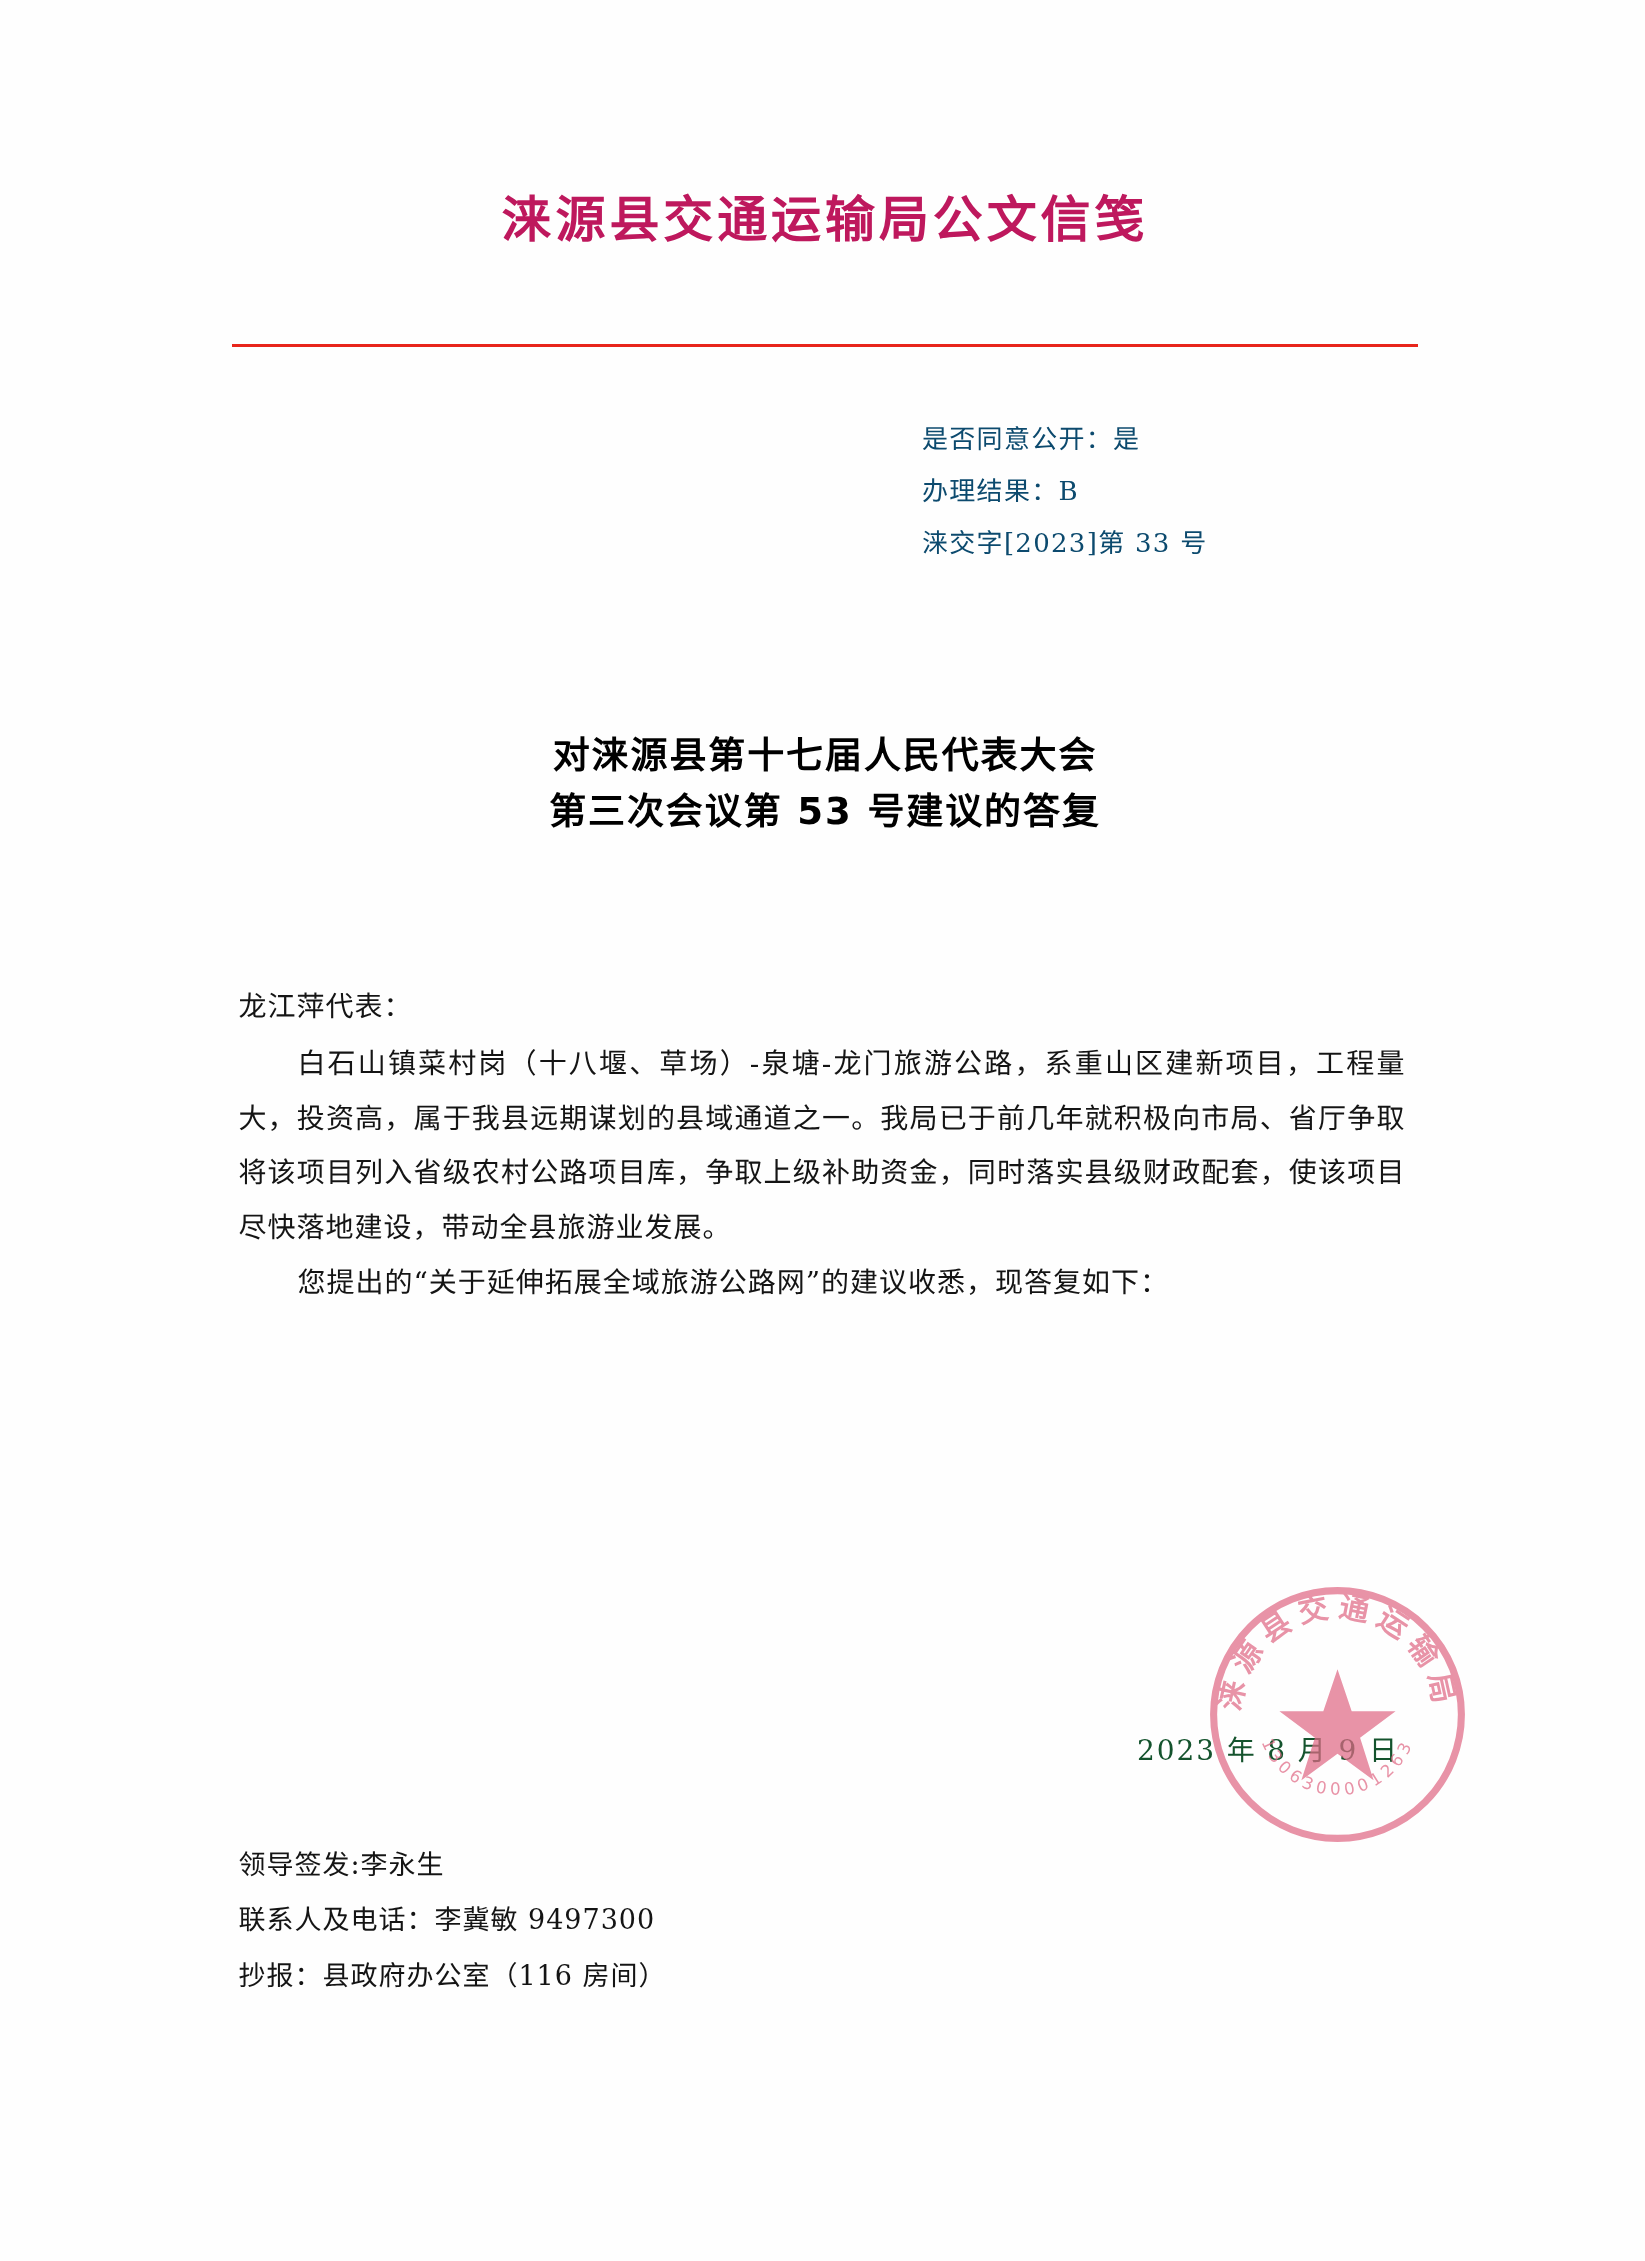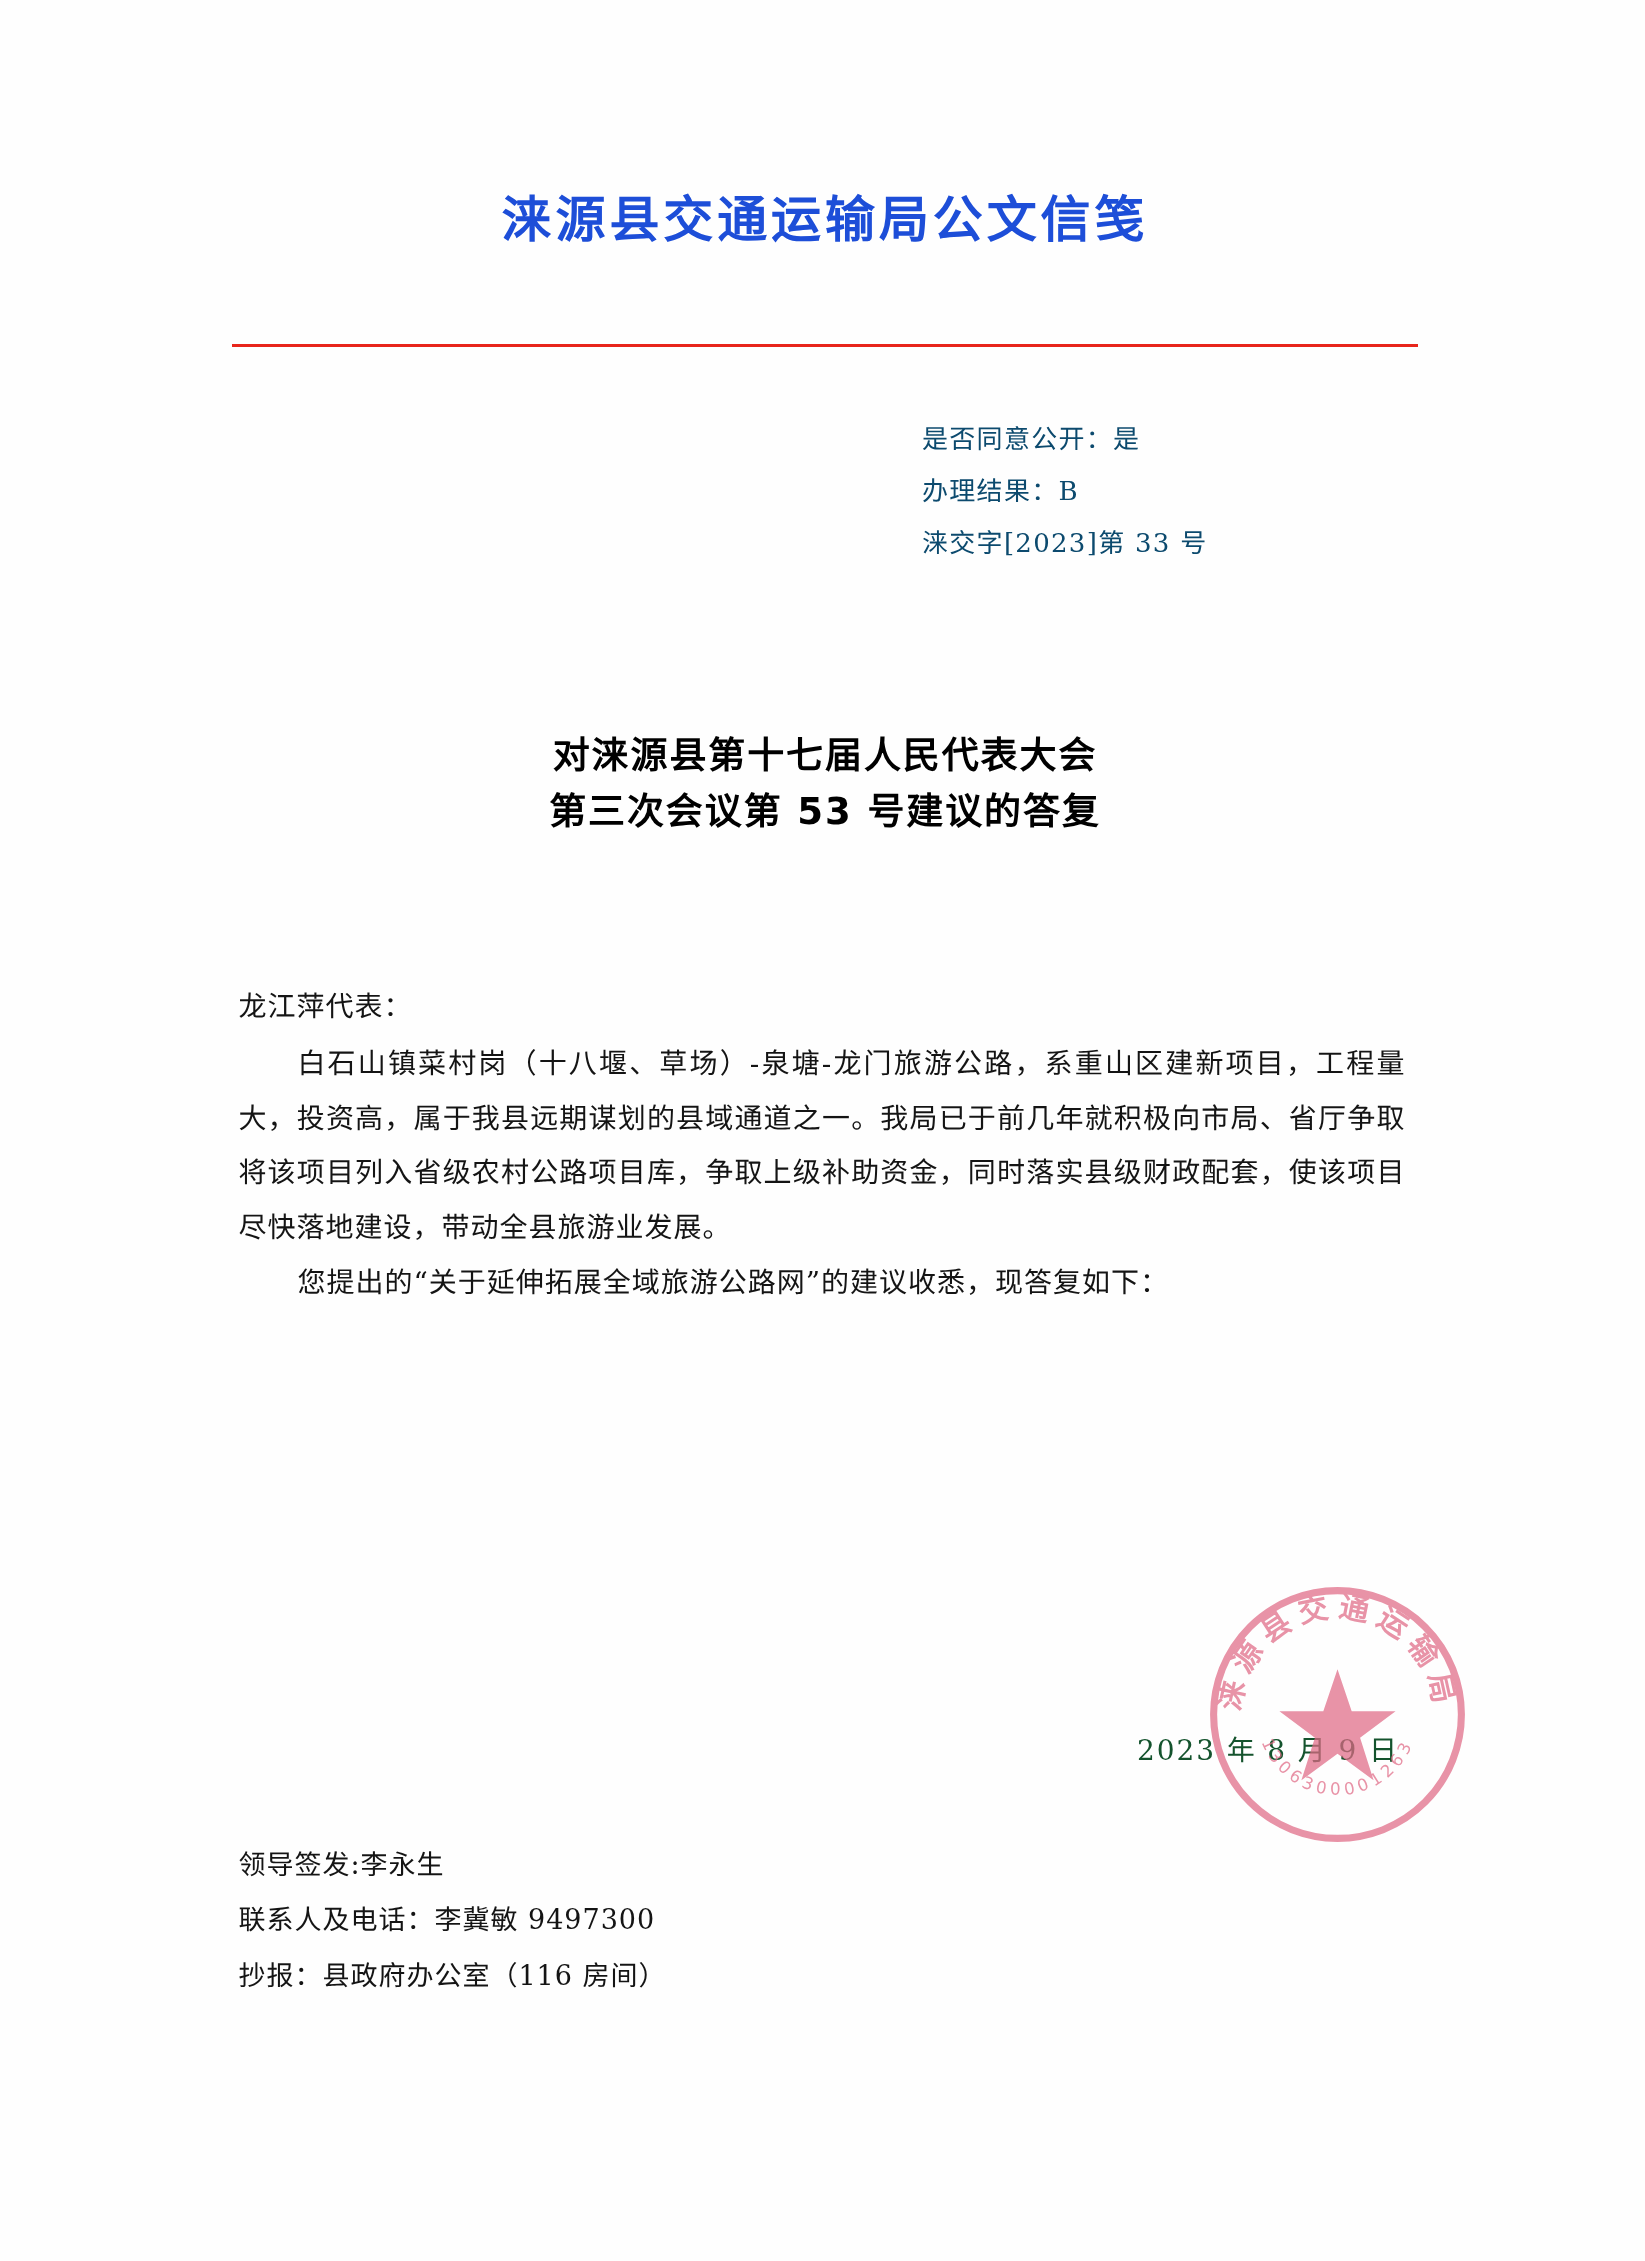--- a/index.html
+++ b/index.html
@@ -39,21 +39,21 @@
     left: 0;
     top: 193px;
     width: 1186px;
     text-align: center;
   }
   .letterhead-title {
     font-family: "DejaVu Sans", "Liberation Sans", sans-serif;
     font-weight: bold;
     font-size: 50px;
     letter-spacing: 3.9px;
-    color: #1d4ed8;
+    color: #be185d;
     line-height: 1.1;
     white-space: nowrap;
   }
   .letterhead-rule {
     position: absolute;
     left: 0;
     top: 151px;
     width: 1186px;
     height: 3.2px;
     background: #e8251b;

